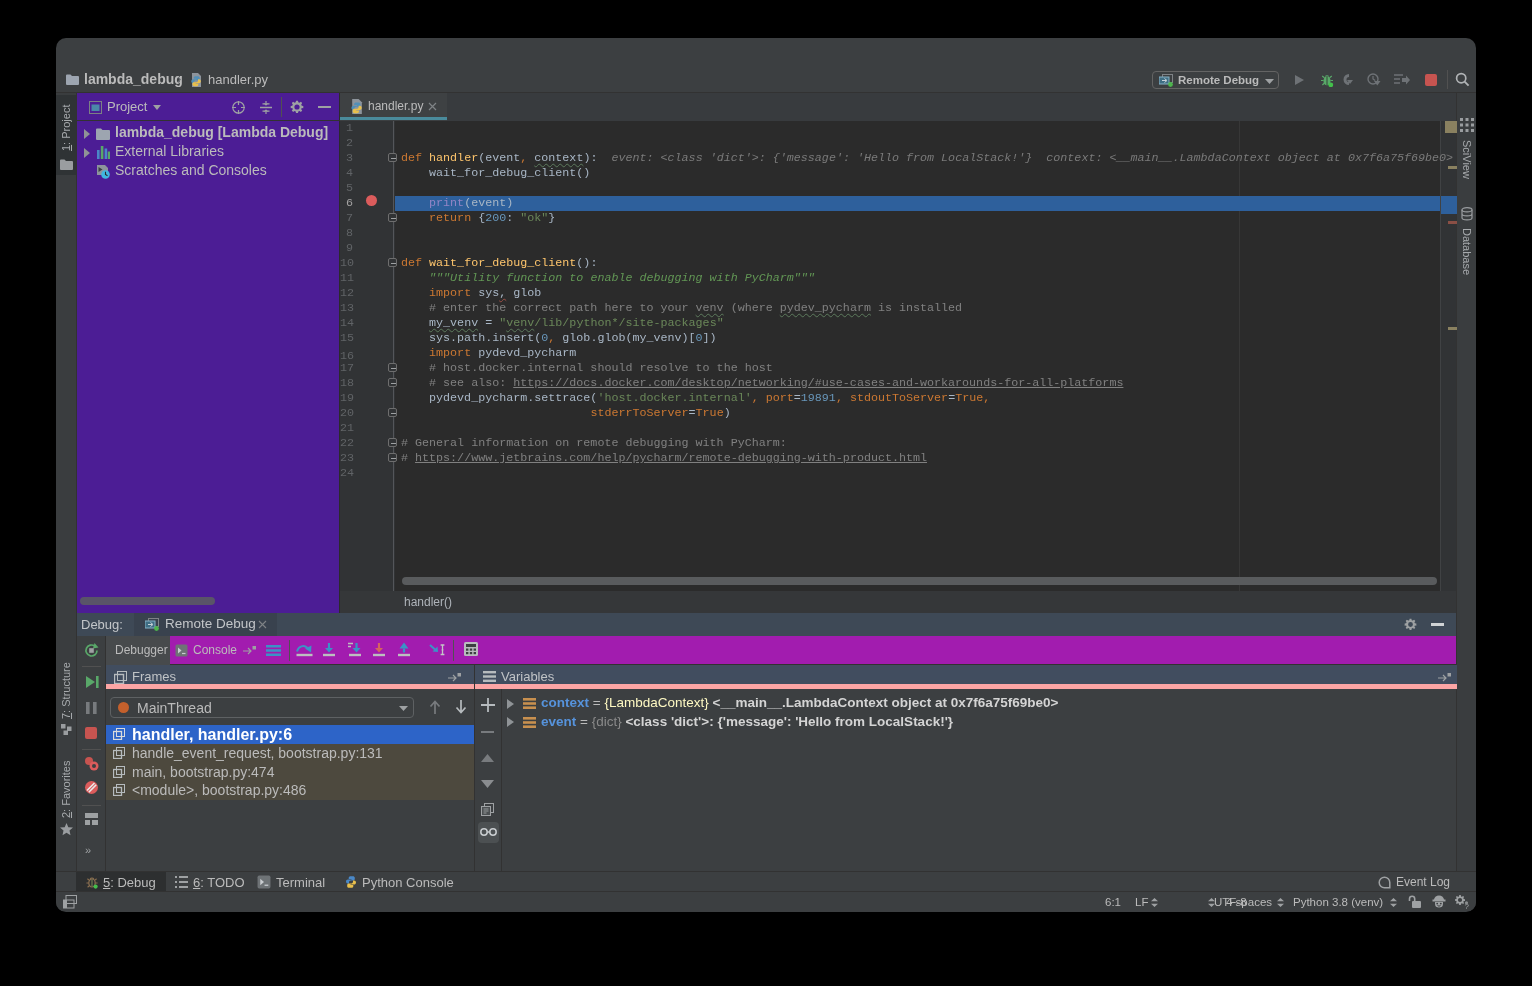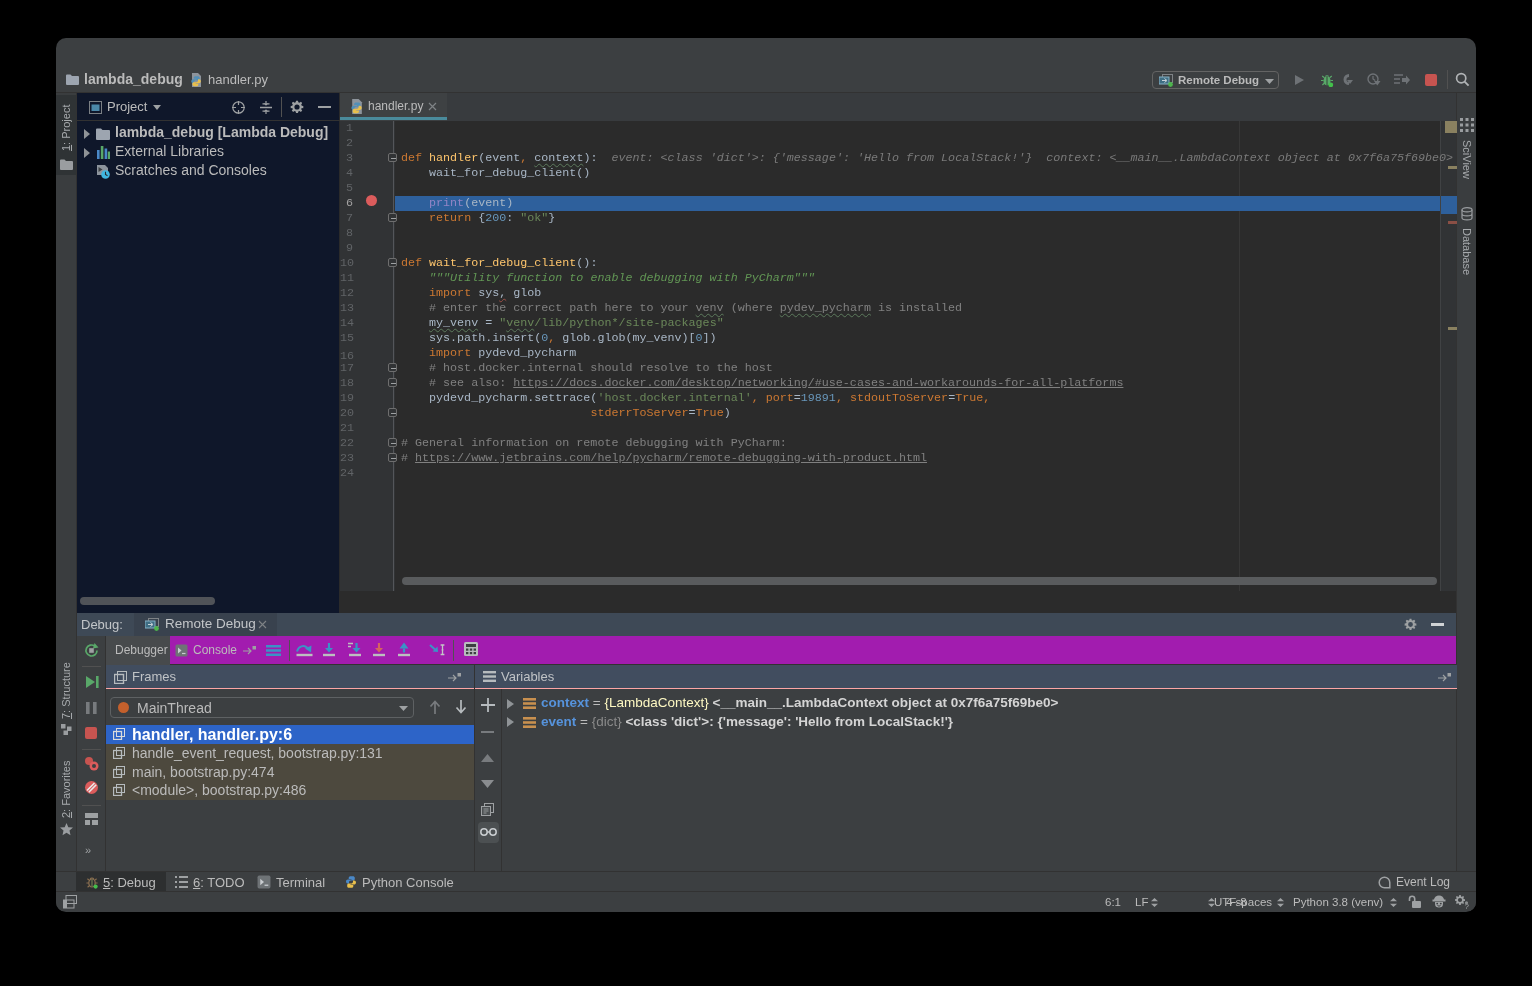--- a/index.html
+++ b/index.html
@@ -13,21 +13,21 @@
 #title { position:absolute; left:0; top:0; width:1420px; height:27px; line-height:27px; text-align:center; font-size:13.5px; font-weight:bold; color:#3e3e3e; }
 
 #navbar { position:absolute; left:0; top:28px; width:1420px; height:27px; background:#3c3f41; border-bottom:1px solid #323232; }
 
 #lstrip { position:absolute; left:0; top:55px; width:21px; height:778px; background:#3a3d3f; border-right:1px solid #323232; }
 #rstrip { position:absolute; left:1400px; top:55px; width:20px; height:778px; background:#3a3d3f; border-left:1px solid #323232; }
 .vlabel { position:absolute; color:#a7aaad; font-size:11px; white-space:nowrap; }
 .vl-up { transform:rotate(-90deg); transform-origin:left top; }
 .vl-down { transform:rotate(90deg); transform-origin:left top; }
 
-#project { position:absolute; left:21px; top:55px; width:263px; height:520px; background:#0f172a; border-right:1px solid #2b2b2b; }
+#project { position:absolute; left:21px; top:55px; width:263px; height:520px; background:#4c1d95; border-right:1px solid #2b2b2b; }
 
 #editor { position:absolute; left:284px; top:55px; width:1116px; height:520px; background:#2b2b2b; }
 #tabs { position:absolute; left:0; top:0; width:1116px; height:28px; background:#3c3f41; }
 #gutter { position:absolute; left:0; top:28px; width:55px; height:470px; background:#313335; }
 #stripe { position:absolute; left:1100px; top:28px; width:16px; height:470px; background:#313335; border-left:1px solid #404244; }
 #code { z-index:5; position:absolute; left:0px; top:0px; width:1100px; height:470px; font-family:"Liberation Mono", monospace; font-size:11.7px; line-height:15px; color:#a9b7c6; white-space:pre; }
 #crumbs { position:absolute; left:0; top:498px; width:1116px; height:22px; background:#353739; }
 .ln { position:absolute; left:0; width:13px; text-align:right; color:#606366; font-family:"Liberation Mono", monospace; font-size:11.7px; line-height:15px; }
 .fold { position:absolute; left:48px; width:9px; height:9px; border:1px solid #6e6e6e; border-radius:2px; background:#313335; }
 .fold:after { content:""; position:absolute; left:2px; top:4px; width:5px; height:1px; background:#9ea1a3; }
@@ -37,21 +37,21 @@
 .hint { color:#7a7a7a; font-style:italic; }
 .lnk { color:#808080; text-decoration:underline; }
 .w { text-decoration:underline wavy #5c7a5c 1px; text-underline-offset:2px; }
 
 #debug { position:absolute; left:21px; top:575px; width:1379px; height:258px; background:#3c3f41; }
 #dbgrow { position:absolute; left:0; top:0; width:1379px; height:23px; background:#3e4956; }
 #dbgtools { position:absolute; left:0; top:23px; width:1379px; height:29px; background:#a21caf; border-bottom:1px solid #323232; }
 #vtools { position:absolute; left:0; top:23px; width:29px; height:235px; background:#3c3f41; border-right:1px solid #323232; }
 #frames { position:absolute; left:29px; top:52px; width:368px; height:206px; background:#3c3f41; }
 #vars { position:absolute; left:397px; top:52px; width:982px; height:206px; background:#3c3f41; border-left:1px solid #323232; }
-.phead { position:absolute; left:0; top:0; height:24px; background:#414d5f; width:100%; color:#c0c3c6; font-size:13px; border-bottom:1px solid #fca5a5; }
+.phead { position:absolute; left:0; top:0; height:24px; background:#414d5f; width:100%; color:#c0c3c6; font-size:13px; border-bottom:5px solid #fca5a5; }
 
 #twbar { position:absolute; left:0; top:833px; width:1420px; height:20px; background:#3c3f41; border-top:1px solid #323232; }
 #statusbar { position:absolute; left:0; top:853px; width:1420px; height:20px; background:#3c3f41; border-top:1px solid #323232; color:#bbbbbb; font-size:11.5px; }
 </style>
 </head>
 <body>
 <div id="win">
   <div id="navbar">
     <svg class="abs" style="left:10px; top:8px;" width="13" height="11" viewBox="0 0 13 11">
         <path d="M0 1.5 Q0 .5 1 .5 L4.5 .5 L6 2 L12 2 Q13 2 13 3 L13 10 Q13 11 12 11 L1 11 Q0 11 0 10 Z" fill="#9da5b0"></path>
@@ -277,20 +277,23 @@
       <div class="cl" style="top:358px;"><span class="c"># </span><span class="lnk">https://www.jetbrains.com/help/pycharm/remote-debugging-with-product.html</span></div>
     </div>
     <div id="stripe">
       <div class="abs" style="left:4px; top:0px; width:12px; height:12px; background:#8a8160;"></div>
       <div class="abs" style="left:7px; top:45px; width:9px; height:3px; background:#8a8160;"></div>
       <div class="abs" style="left:0px; top:75px; width:16px; height:18px; background:#2e609c;"></div>
       <div class="abs" style="left:7px; top:100px; width:9px; height:3px; background:#8a4f45;"></div>
       <div class="abs" style="left:7px; top:206px; width:9px; height:3px; background:#8a8160;"></div>
     </div>
     <div class="abs" style="left:62px; top:484px; width:1035px; height:8px; background:#595b5d; border-radius:4px;"></div>
+    <div id="crumbs">
+        <div style="position:absolute; left:64px; top:4px; font-size:12px; color:#aeb3b9;">handler()</div>
+      </div>
   </div>
   <div id="debug">
     <div id="dbgrow">
       <span class="abs" style="left:4px; top:4px; font-size:13px; color:#c3c6c9;">Debug:</span>
       <div class="abs" style="left:57px; top:0; width:143px; height:23px; background:#39424e;"></div>
       <svg class="abs" style="left:68px; top:5px;" width="14" height="13" viewBox="0 0 14 13">
           <rect x="3.5" y="0.5" width="10" height="8" fill="none" stroke="#7e8286"></rect>
           <rect x="0" y="3" width="10" height="7" fill="#3f6e84" stroke="#87b2c6"></rect>
           <path d="M3 6.5 h4 M5.5 4.5 L8 6.5 L5.5 8.5" stroke="#c8d2d8" fill="none"></path>
           <circle cx="11.5" cy="10.5" r="2.4" fill="#4db54d"></circle>

